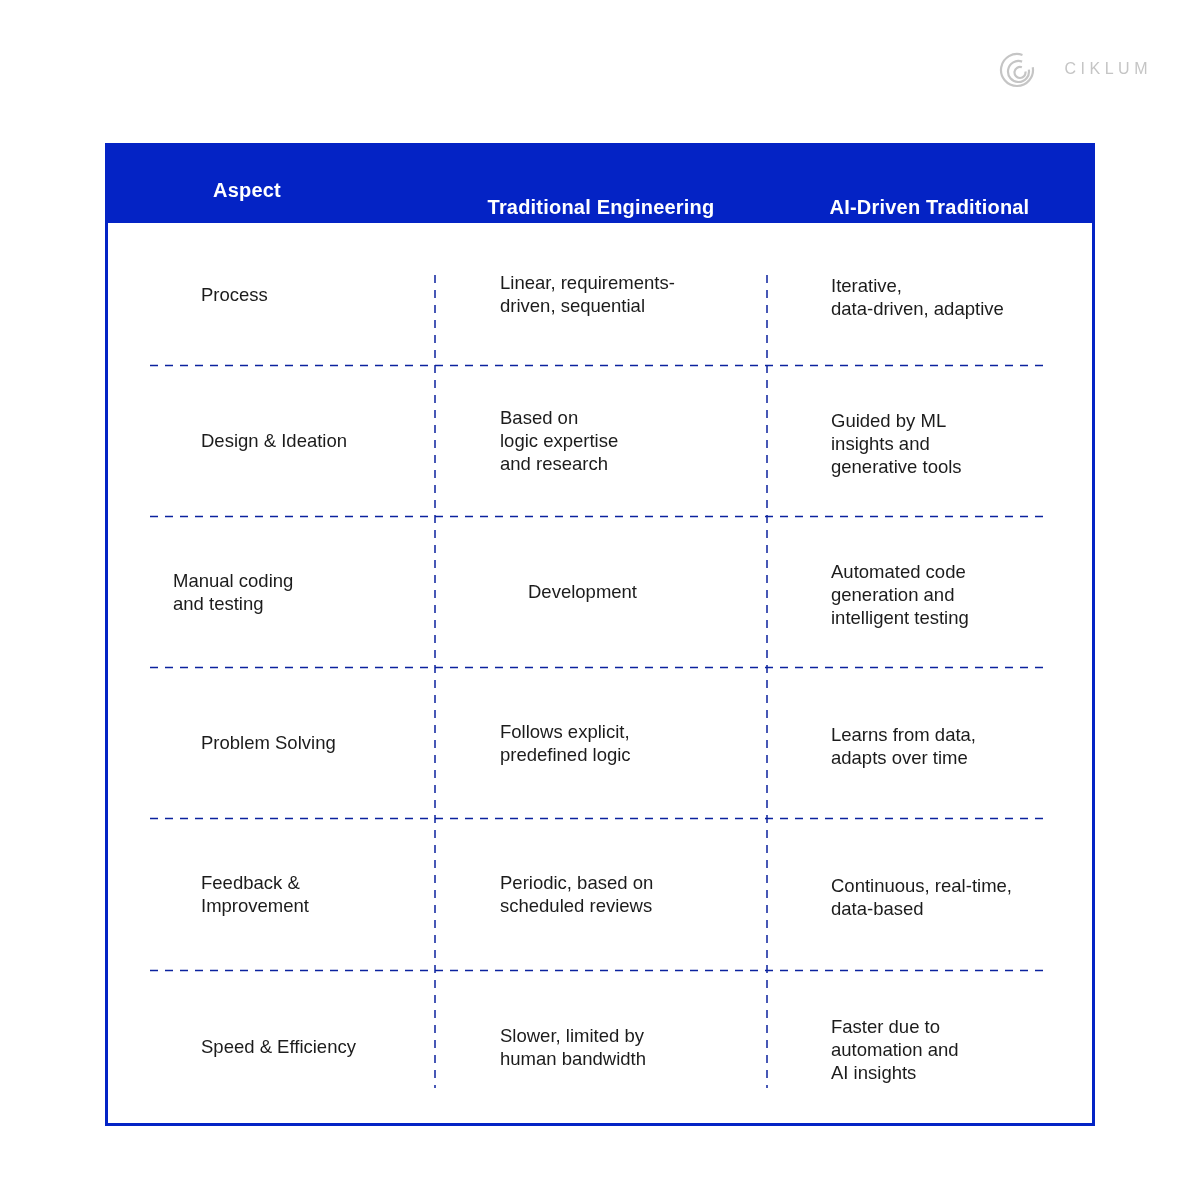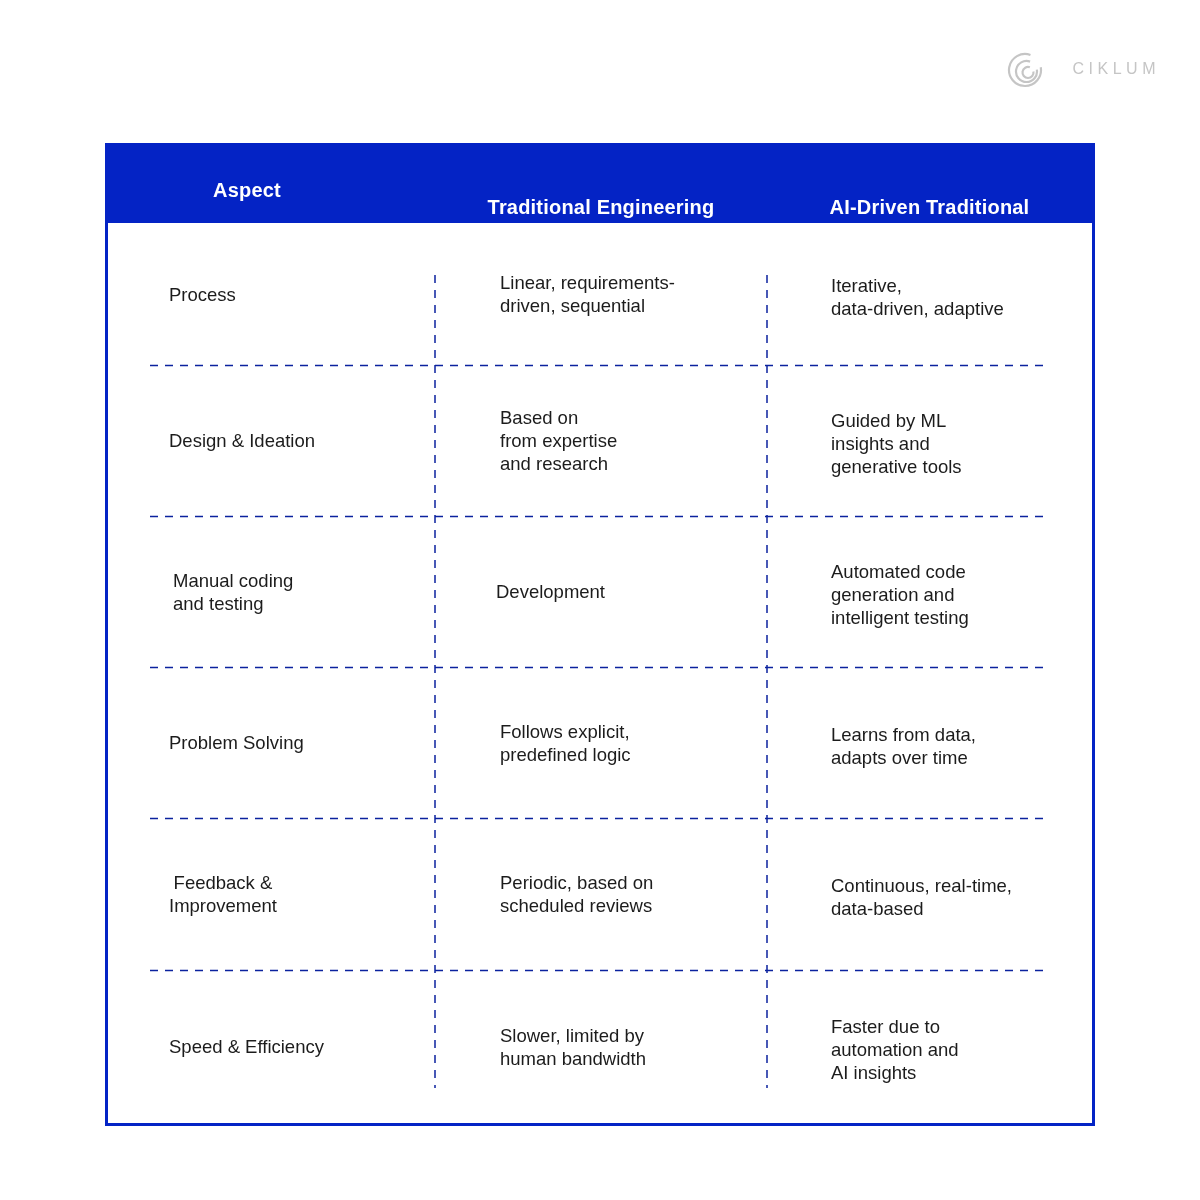--- a/index.html
+++ b/index.html
@@ -12,21 +12,21 @@
   }
   *{margin:0;padding:0;box-sizing:border-box;}
   html,body{background:#ffffff;}
   body{font-family:"Liberation Sans","DejaVu Sans",sans-serif;}
   .canvas{
     position:relative;width:1200px;height:1200px;background:#ffffff;overflow:hidden;
   }
 
   
   .logo{
-    position:absolute;top:50px;right:40px;height:40px;
+    position:absolute;top:50px;right:48px;height:40px;
     display:flex;align-items:center;gap:28px;color:var(--logo_gray);
   }
   .logo svg{display:block;}
   .logo svg path{stroke:var(--logo_gray);stroke-width:2.2;fill:none;}
   .brand-name{
     font-size:16px;letter-spacing:4.5px;font-weight:400;color:var(--logo_gray);
     transform:translateY(-1px);
   }
 
   
@@ -47,21 +47,21 @@
 
   .tbody{position:relative;}
   .tr{display:grid;grid-template-columns:327px 332px 325px;}
   .r0{height:142px;} .r1{height:151px;} .r2{height:151px;}
   .r3{height:151px;} .r4{height:152px;} .r5{height:153px;}
   .td{
     display:flex;align-items:center;
     font-size:18.5px;line-height:23px;color:var(--body_text);
     white-space:pre-line;
   }
-  .td-aspect{padding-left:61px;text-align:center;}
+  .td-aspect{padding-left:93px;}
   .td-mid{padding-left:65px;}
   .td-right{padding-left:64px;margin-top:6px;}
 
   .gridlines{
     position:absolute;left:0;top:0;width:984px;height:977px;pointer-events:none;
   }
   .gridlines line{
     stroke:var(--dashed_blue);stroke-width:1.5;stroke-dasharray:8 7;
   }
 </style>
@@ -91,21 +91,21 @@
       <div class="tr r0">
         <div class="td td-aspect">Process</div>
         <div class="td td-mid">Linear, requirements-
 driven, sequential</div>
         <div class="td td-right">Iterative,
 data-driven, adaptive</div>
       </div>
       <div class="tr r1">
         <div class="td td-aspect">Design &amp; Ideation</div>
         <div class="td td-mid">Based on
-from expertise
+logic expertise
 and research</div>
         <div class="td td-right">Guided by ML
 insights and
 generative tools</div>
       </div>
       <div class="tr r2">
         <div class="td td-mid">Manual coding
 and testing</div>
         <div class="td td-aspect">Development</div>
         <div class="td td-right">Automated code

